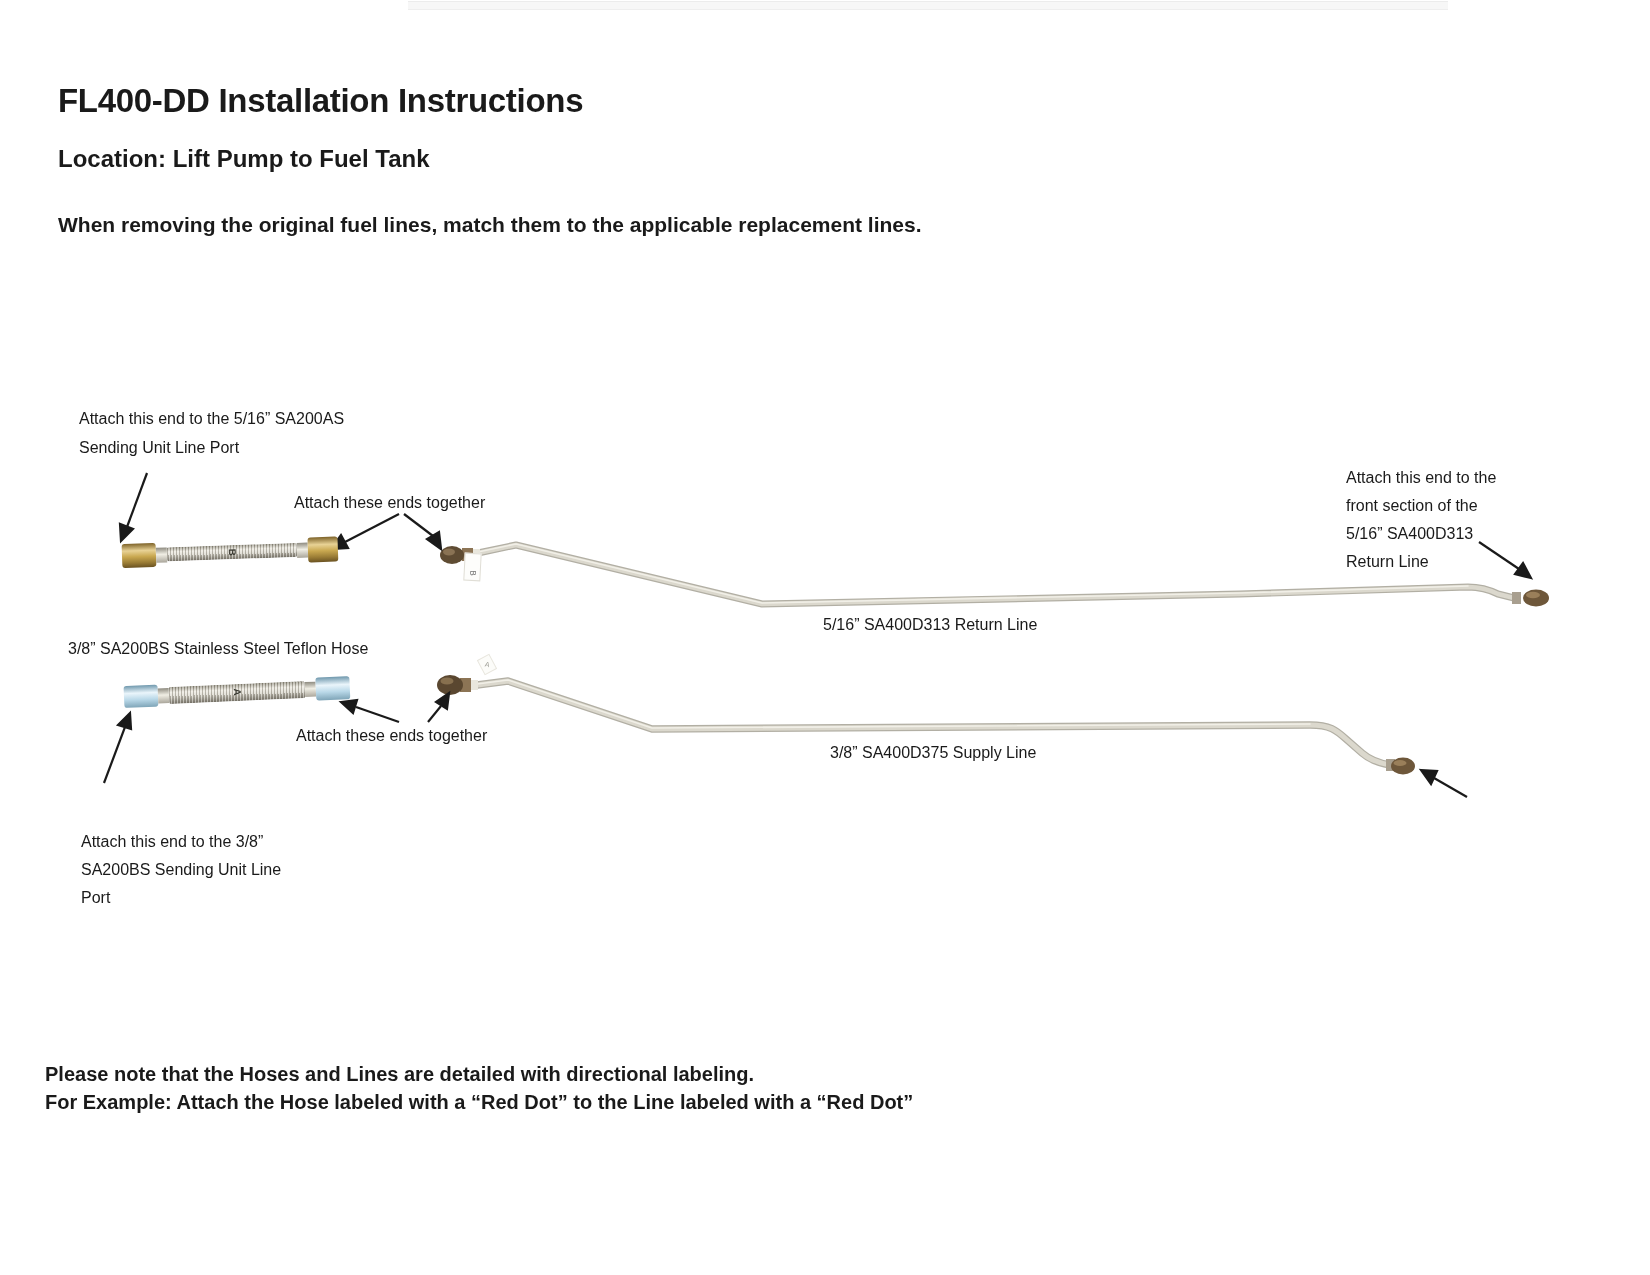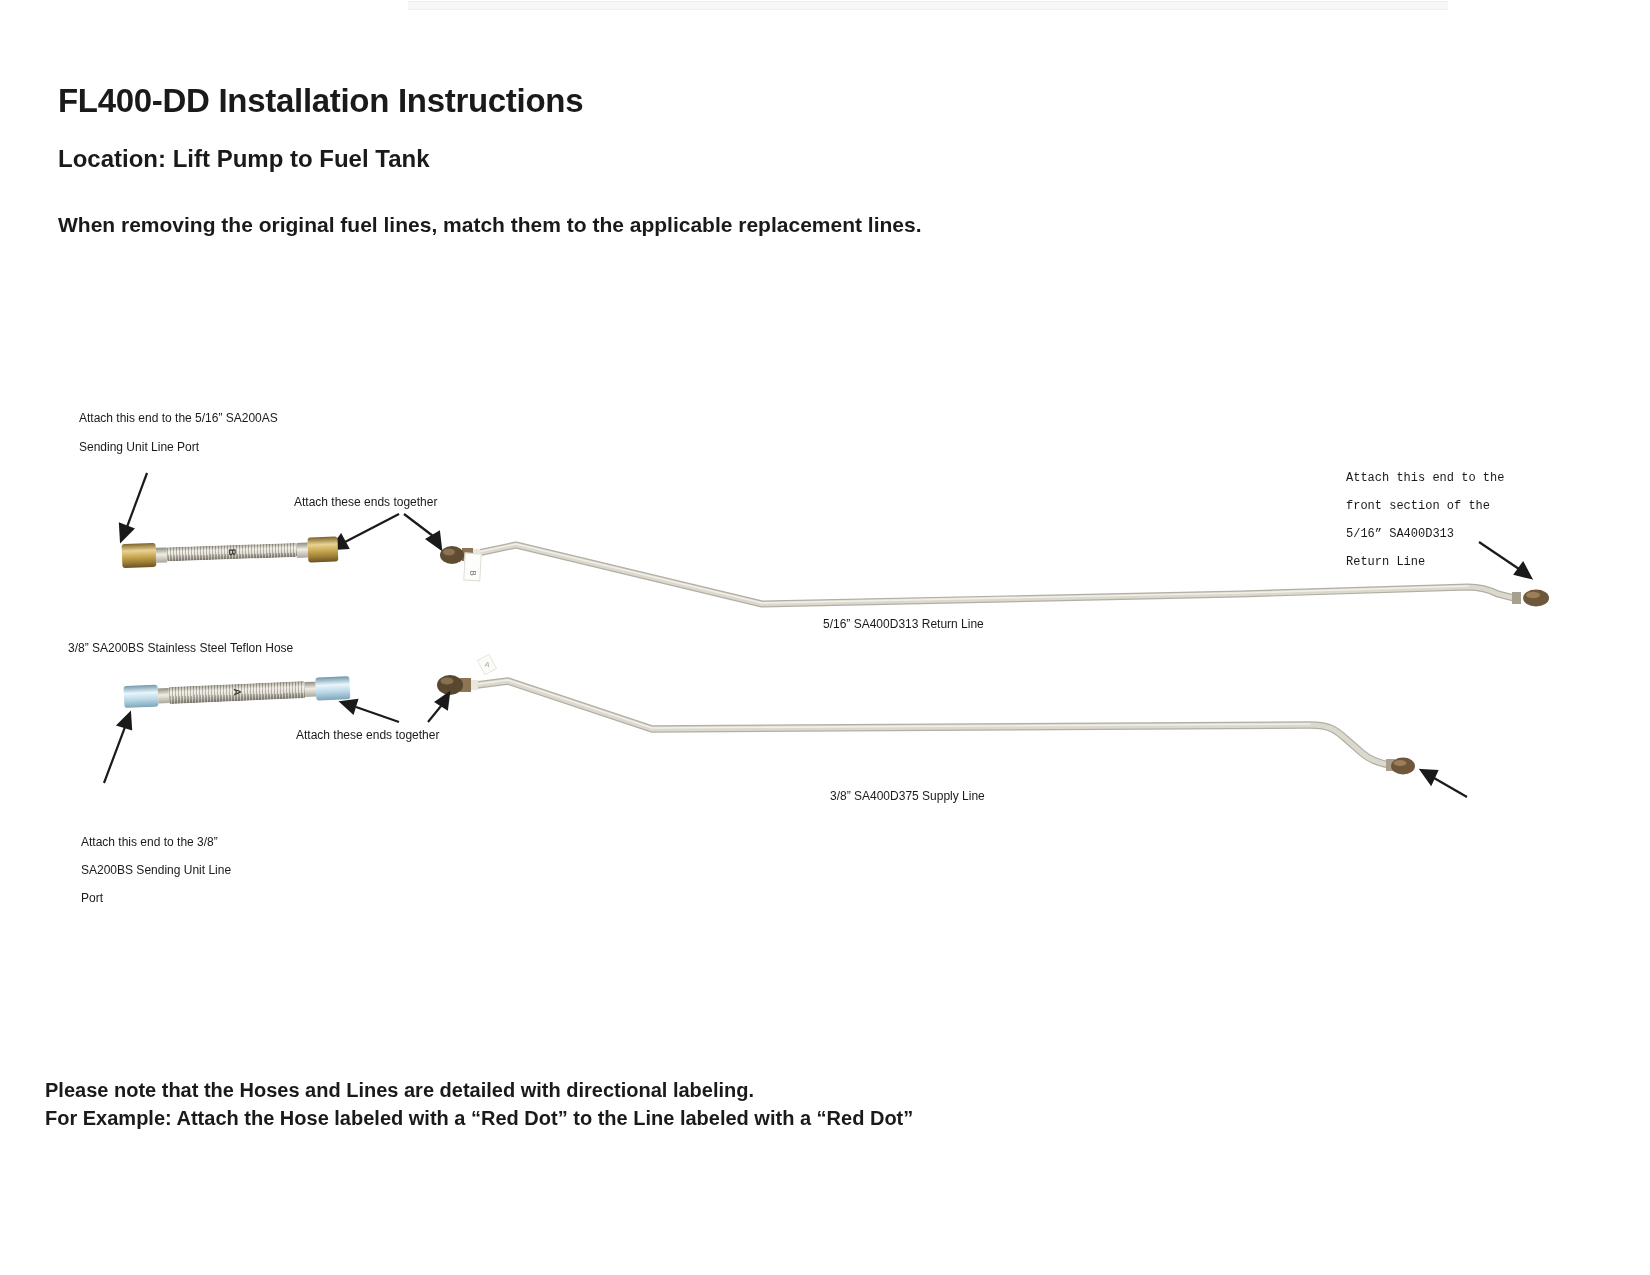--- a/index.html
+++ b/index.html
@@ -6,32 +6,32 @@
   #page{
     position:relative;width:1650px;height:1271px;background:#ffffff;overflow:hidden;
     font-family:"Liberation Sans",sans-serif;color:#1a1a1a;
   }
   .abs{position:absolute;}
   
   .title{left:58px;top:82px;font-size:33px;font-weight:bold;letter-spacing:-0.3px;}
   .location{left:58px;top:145px;font-size:24px;font-weight:bold;}
   .intro{left:58px;top:213px;font-size:21px;font-weight:bold;}
   
-  .footer{left:45px;top:1060px;font-size:20px;font-weight:bold;line-height:28px;white-space:pre-line;margin-top:16px;}
+  .footer{left:45px;top:1060px;font-size:20px;font-weight:bold;line-height:28px;white-space:pre-line;}
   
-  .annot{font-size:12px;line-height:29px;white-space:pre-line;}
+  .annot{font-size:16px;line-height:29px;white-space:pre-line;}
   .a-su516{left:79px;top:404px;}
   .a-ends-top{left:294px;top:488px;}
   .a-hoseb{left:68px;top:577px;}
   .a-hosea{left:68px;top:634px;}
   .a-return{left:823px;top:610px;}
-  .a-supply{left:830px;top:738px;margin-top:44px;}
+  .a-supply{left:830px;top:738px;}
   .a-ends-bot{left:296px;top:721px;}
   .a-su38{left:81px;top:783px;line-height:28px;margin-top:45px;}
-  .a-front{left:1346px;top:464px;line-height:28px;font-family:Liberation Mono, monospace;}
+  .a-front{left:1346px;top:464px;line-height:28px;}
   .a-lift{left:1318px;top:796px;line-height:28px;}
   
   .topstrip{left:408px;top:1px;width:1040px;height:7px;background:rgba(240,240,240,.55);
     border-top:1px solid #ececec;border-bottom:1px solid #eeeeee;}
   
   .hose{display:flex;align-items:center;}
   .hose-b{left:122px;top:541px;width:216px;height:30px;transform:rotate(-2deg);transform-origin:left center;}
   .hose-a{left:124px;top:681px;width:226px;height:32px;transform:rotate(-2.5deg);transform-origin:left center;}
   .nut-gold{width:34px;height:24px;border-radius:3px;flex:0 0 auto;
     background:linear-gradient(180deg,#7d6228 0%,#e8d295 30%,#c9a850 55%,#9a7c35 80%,#6b5322 100%);}

